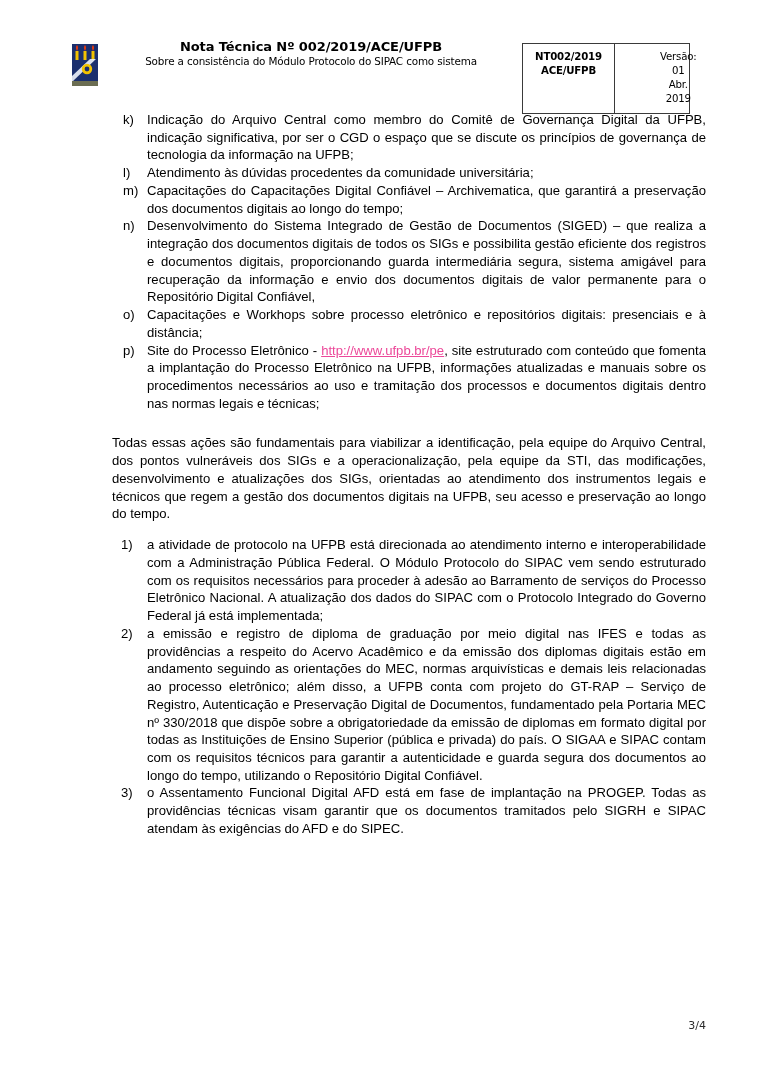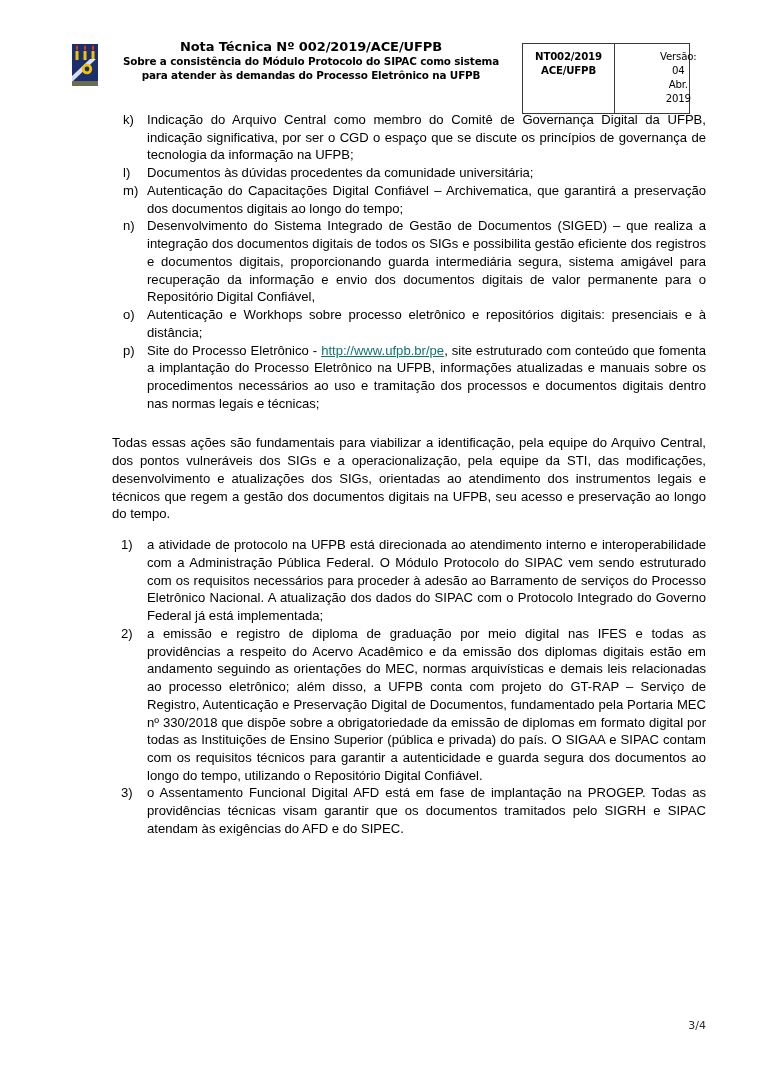--- a/index.html
+++ b/index.html
@@ -56,21 +56,20 @@
     font-weight: bold;
     font-size: 13px;
     letter-spacing: -0.1px;
     white-space: nowrap;
   }
   .header-sub-line {
     font-family: "DejaVu Sans", sans-serif;
     font-size: 10.4px;
     letter-spacing: -0.15px;
     white-space: nowrap;
-    font-weight: bold;
   }
 
   .header-table {
     flex: 0 0 168px;
     width: 168px;
     display: flex;
     border: 1px solid #3a3a3a;
     margin-top: 5px;
     box-sizing: border-box;
     gap: 42px;
@@ -135,21 +134,21 @@
     width: 22px;
     text-align: left;
     font-size: 13.1px;
     line-height: 1.355;
   }
   .list-num .marker { left: 24px; }
 
   b, strong { font-weight: normal; }
 
   a.doc-link {
-    color: #0f766e;
+    color: #ec4899;
     text-decoration: underline;
   }
 
   
   .page-number {
     position: absolute;
     right: 58px;
     bottom: 48px;
     font-family: "DejaVu Sans", sans-serif;
     font-size: 11px;
@@ -183,43 +182,42 @@
         <circle cx="17" cy="27" r="5.2" fill="#f2c200"></circle>
         <circle cx="17" cy="27" r="2.4" fill="#1b2f6e"></circle>
 
         <rect x="2" y="39" width="26" height="5" fill="#6b6d52"></rect>
       </svg>
     </div>
 
     <div class="header-title-block">
       <div class="header-main-title">Nota Técnica Nº 002/2019/ACE/UFPB</div>
       <div class="header-sub-line">Sobre a consistência do Módulo Protocolo do SIPAC como sistema</div>
-      <div class="header-sub-line">para atender às demandas do Processo Eletrônico na UFPB</div>
     </div>
 
     <div class="header-table">
       <div class="header-cell code">
         <span class="cell-line">NT002/2019</span>
         <span class="cell-line">ACE/UFPB</span>
       </div>
       <div class="header-cell version">
-        <span class="cell-line">Versão: 04</span>
+        <span class="cell-line">Versão: 01</span>
         <span class="cell-line">Abr. 2019</span>
       </div>
     </div>
   </div>
 
   <div class="doc-body">
 
     <ol class="list-alpha" id="alpha-list">
         <li><span class="marker">k)</span><span>Indicação do Arquivo Central como membro do </span><b>Comitê de Governança Digital da UFPB</b><span>, indicação significativa, por ser o CGD o espaço que se discute os princípios de governança de tecnologia da informação na UFPB;</span></li>
-        <li><span class="marker">l)</span><b>Documentos às dúvidas</b><span> procedentes da comunidade universitária;</span></li>
-        <li><span class="marker">m)</span><span>Autenticação do </span><b>Capacitações Digital Confiável</b><span> – Archivematica, que garantirá a preservação dos documentos digitais ao longo do tempo;</span></li>
+        <li><span class="marker">l)</span><b>Atendimento às dúvidas</b><span> procedentes da comunidade universitária;</span></li>
+        <li><span class="marker">m)</span><span>Capacitações do </span><b>Capacitações Digital Confiável</b><span> – Archivematica, que garantirá a preservação dos documentos digitais ao longo do tempo;</span></li>
         <li><span class="marker">n)</span><span>Desenvolvimento do Sistema Integrado de Gestão de Documentos (</span><b>SIGED</b><span>) – que realiza a integração dos documentos digitais de todos os SIGs e possibilita gestão eficiente dos registros e documentos digitais, proporcionando guarda intermediária segura, sistema amigável para recuperação da informação e envio dos documentos digitais de valor permanente para o Repositório Digital Confiável,</span></li>
-        <li><span class="marker">o)</span><b>Autenticação</b><span> e </span><b>Workhops</b><span> sobre processo eletrônico e repositórios digitais: presenciais e à distância;</span></li>
+        <li><span class="marker">o)</span><b>Capacitações</b><span> e </span><b>Workhops</b><span> sobre processo eletrônico e repositórios digitais: presenciais e à distância;</span></li>
         <li><span class="marker">p)</span><b>Site do Processo Eletrônico</b><span> - </span><a class="doc-link" href="#">http://www.ufpb.br/pe</a><span>, site estruturado com conteúdo que fomenta a implantação do Processo Eletrônico na UFPB, informações atualizadas e manuais sobre os procedimentos necessários ao uso e tramitação dos processos e documentos digitais dentro nas normas legais e técnicas;</span></li>
       </ol>
 
     <p class="para">Todas essas ações são fundamentais para viabilizar a identificação, pela equipe do Arquivo Central, dos pontos vulneráveis dos SIGs e a operacionalização, pela equipe da STI, das modificações, desenvolvimento e atualizações dos SIGs, orientadas ao atendimento dos instrumentos legais e técnicos que regem a gestão dos documentos digitais na UFPB, seu acesso e preservação ao longo do tempo.</p>
 
 
     <ol class="list-num" id="num-list">
         <li><span class="marker">1)</span><span>a atividade de protocolo na UFPB está direcionada ao atendimento interno e interoperabilidade com a Administração Pública Federal. O Módulo Protocolo do SIPAC vem sendo estruturado com os requisitos necessários para proceder à adesão ao Barramento de serviços do Processo Eletrônico Nacional. A atualização dos dados do SIPAC com o Protocolo Integrado do Governo Federal já está implementada;</span></li>
         <li><span class="marker">2)</span><span>a emissão e registro de diploma de graduação por meio digital nas IFES e todas as providências a respeito do Acervo Acadêmico e da emissão dos diplomas digitais estão em andamento seguindo as orientações do MEC, normas arquivísticas e demais leis relacionadas ao processo eletrônico; além disso, a UFPB conta com projeto do GT-RAP – Serviço de Registro, Autenticação e Preservação Digital de Documentos, fundamentado pela Portaria MEC nº 330/2018 que dispõe sobre a obrigatoriedade da emissão de diplomas em formato digital por todas as Instituições de Ensino Superior (pública e privada) do país. O SIGAA e SIPAC contam com os requisitos técnicos para garantir a autenticidade e guarda segura dos documentos ao longo do tempo, utilizando o Repositório Digital Confiável.</span></li>
         <li><span class="marker">3)</span><span>o Assentamento Funcional Digital AFD está em fase de implantação na PROGEP. Todas as providências técnicas visam garantir que os documentos tramitados pelo SIGRH e SIPAC atendam às exigências do AFD e do SIPEC.</span></li>

